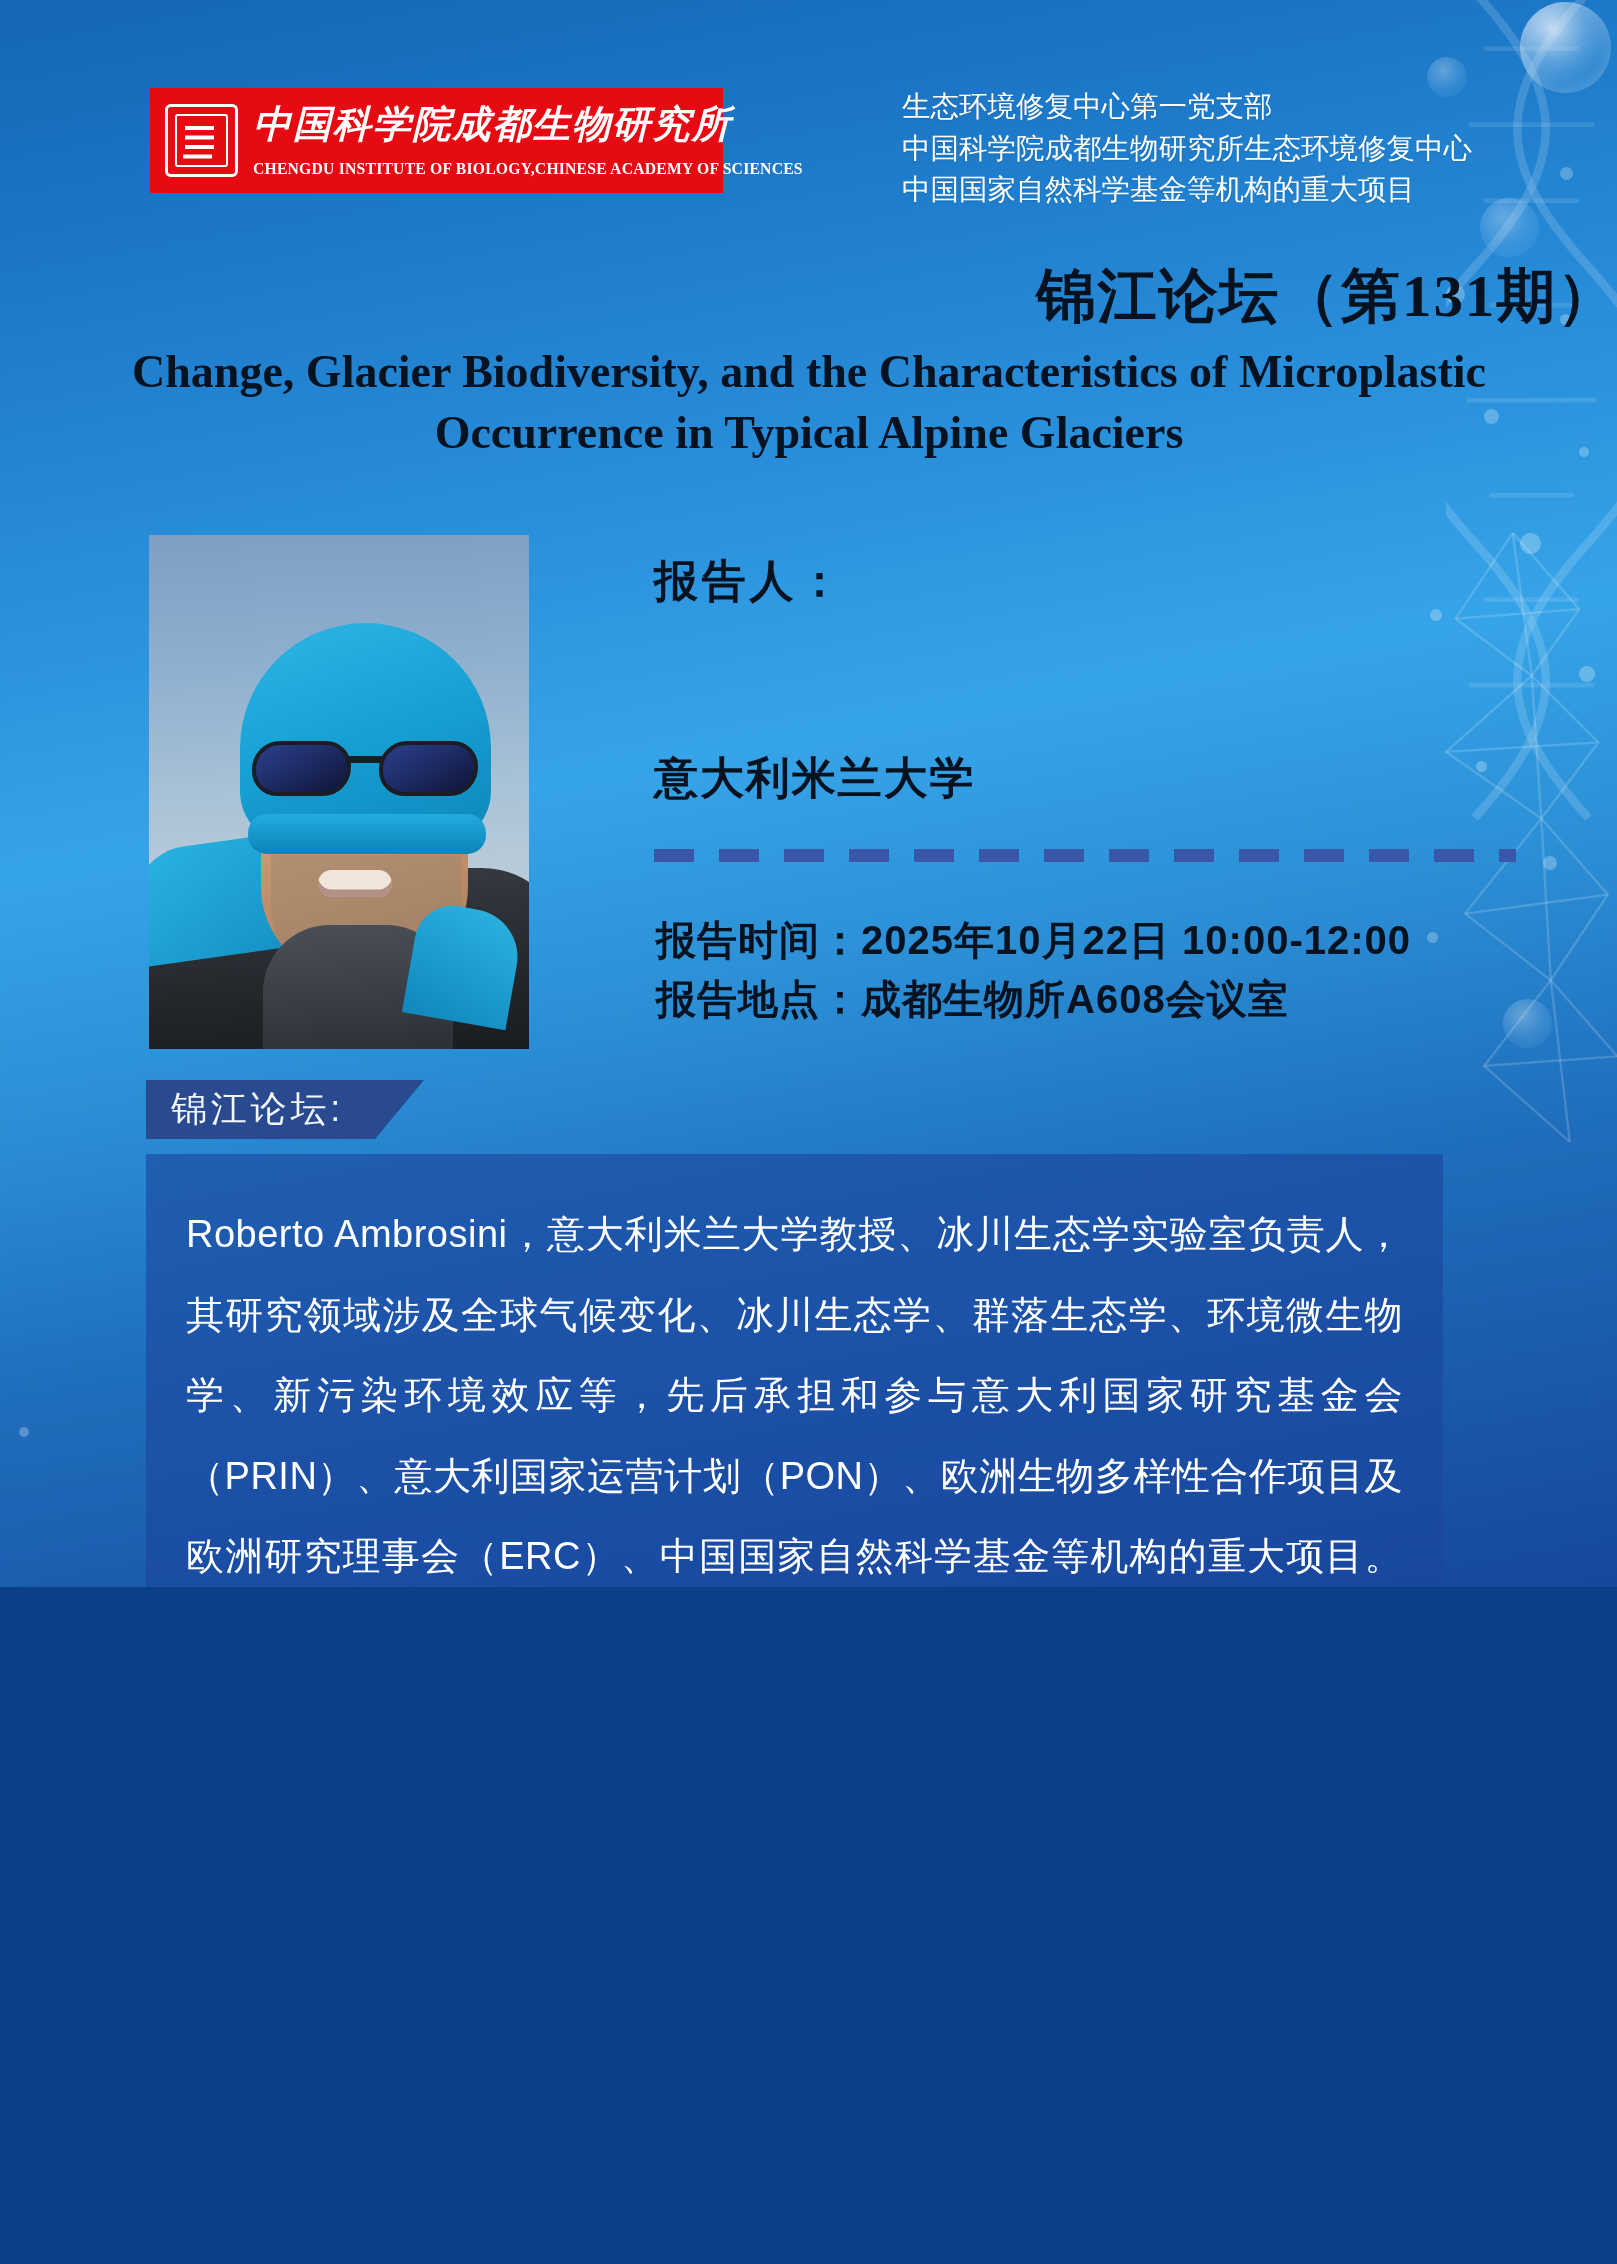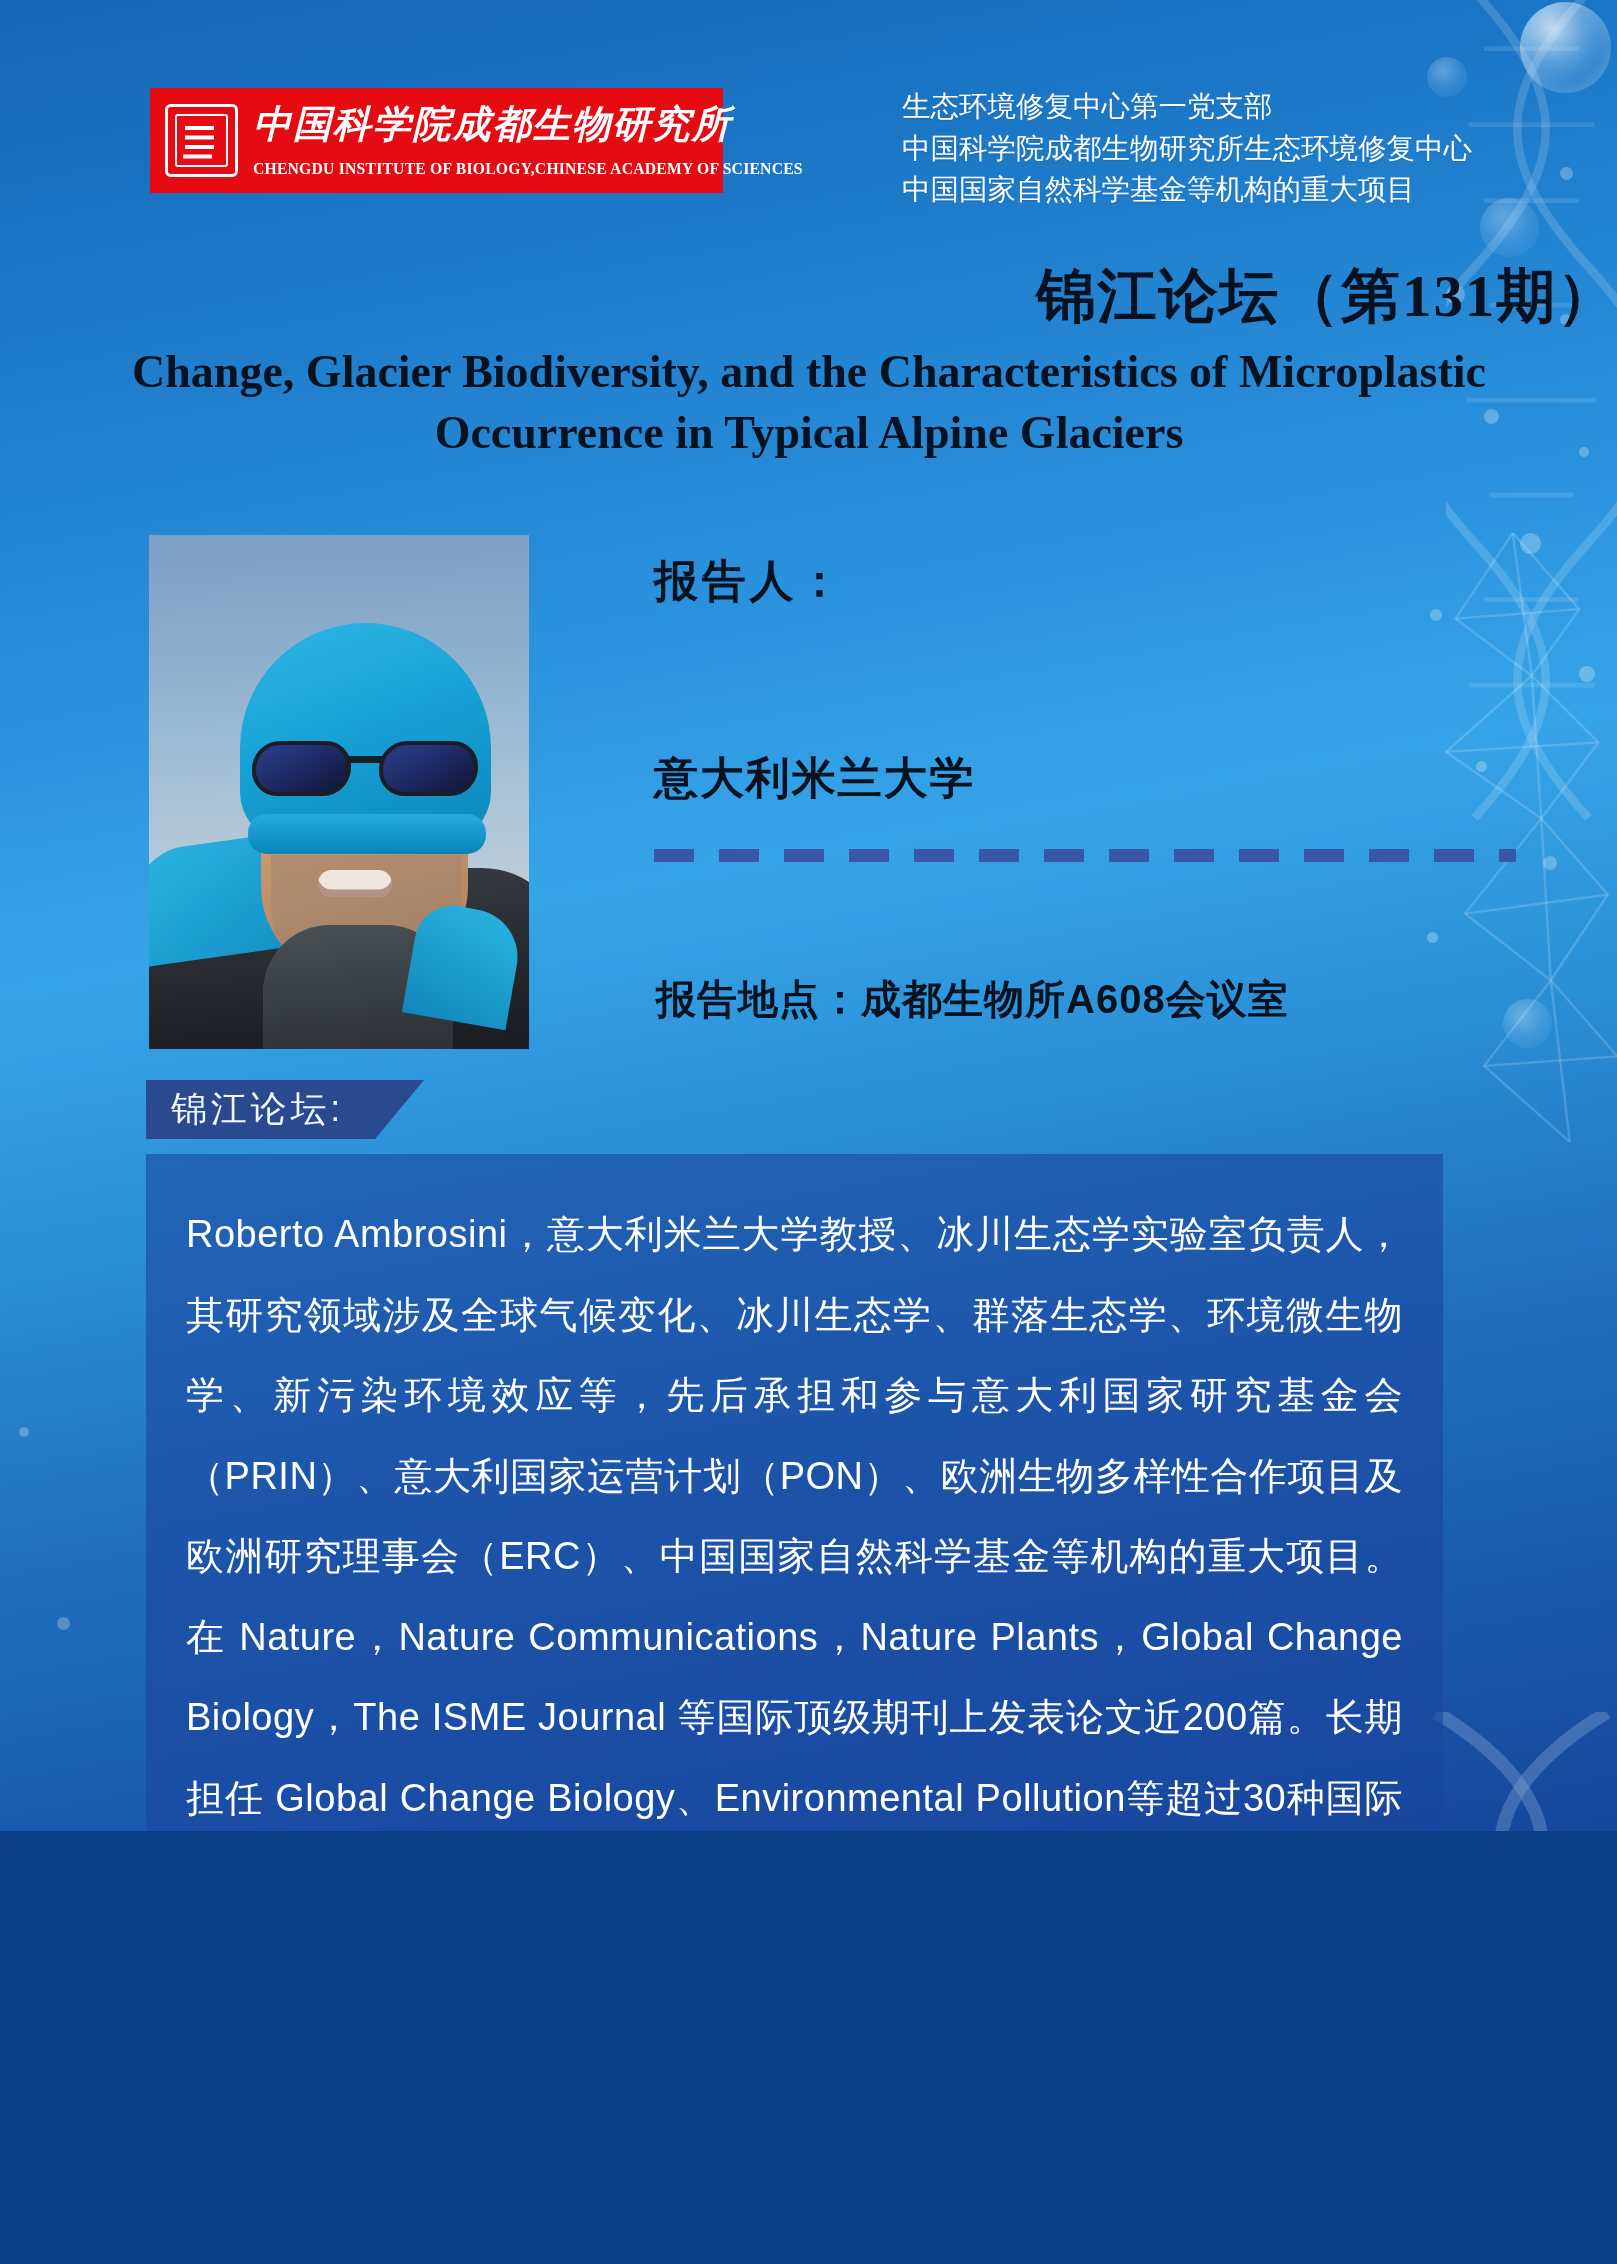--- a/index.html
+++ b/index.html
@@ -3,21 +3,21 @@
 <meta charset="utf-8">
 <style>
   html, body {
     margin: 0;
     padding: 0;
     background: #0b3f86;
   }
   .poster {
     position: relative;
     width: 1618px;
-    height: 1831px;
+    height: 1587px;
     overflow: hidden;
     font-family: "Liberation Sans", sans-serif;
     background: linear-gradient(170deg,
         #1566b4 0%,
         #1a74c4 12%,
         #2a91dd 34%,
         #36a4e8 47%,
         #2b8fd6 60%,
         #1f6fbd 74%,
         #1a5cae 86%,
@@ -464,20 +464,21 @@
     <div class="ph-mouth"></div>
     <div class="ph-scarf"></div>
     <div class="ph-collar-r"></div>
   </div>
 
   <div class="spk-label">报告人：</div>
   <div class="spk-affil">意大利米兰大学</div>
 
   <div class="divider"></div>
 
+  <div class="meta-time">报告时间：2025年10月22日  10:00-12:00</div>
   <div class="meta-place">报告地点：成都生物所A608会议室</div>
 
   <div class="bio-tab">锦江论坛:</div>
 
   <div class="bio-panel">
     <div class="bio-text">Roberto Ambrosini，意大利米兰大学教授、冰川生态学实验室负责人，其研究领域涉及全球气候变化、冰川生态学、群落生态学、环境微生物学、新污染环境效应等，先后承担和参与意大利国家研究基金会（PRIN）、意大利国家运营计划（PON）、欧洲生物多样性合作项目及欧洲研究理事会（ERC）、中国国家自然科学基金等机构的重大项目。在 Nature，Nature Communications，Nature Plants，Global Change Biology，The ISME Journal 等国际顶级期刊上发表论文近200篇。长期担任 Global Change Biology、Environmental Pollution等超过30种国际学术期刊审稿人。</div>
   </div>
 
 </div>
 

